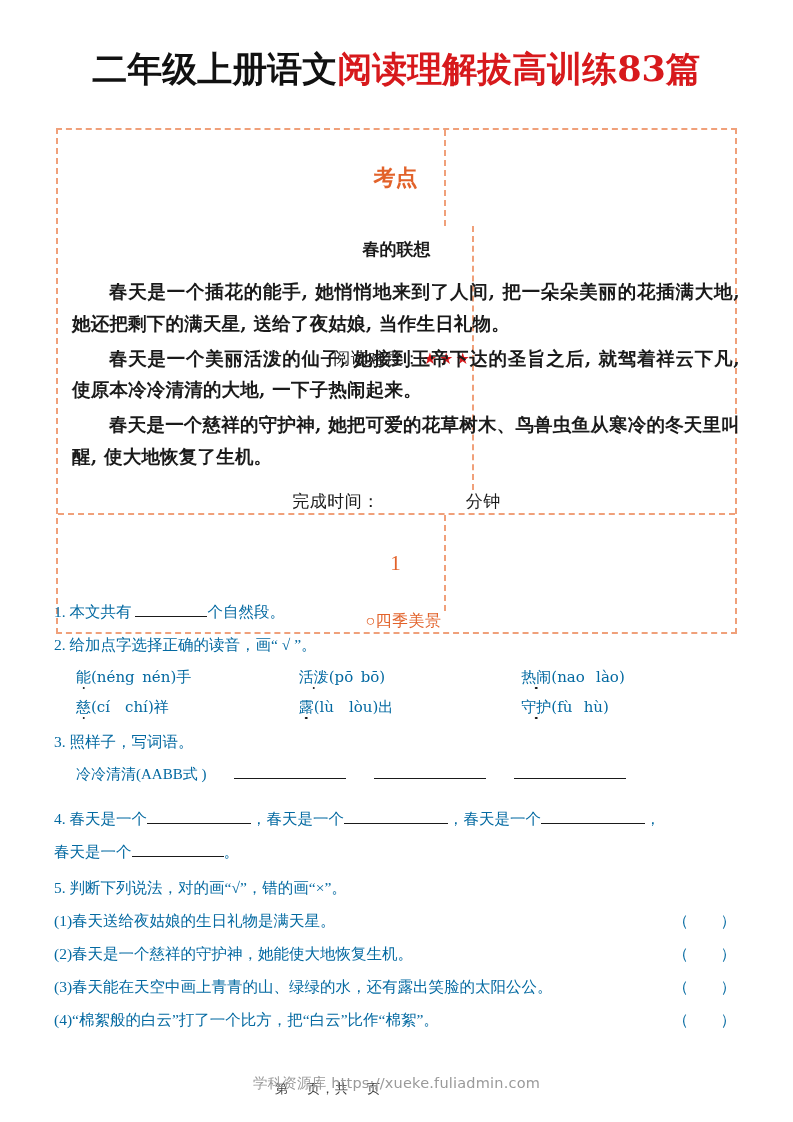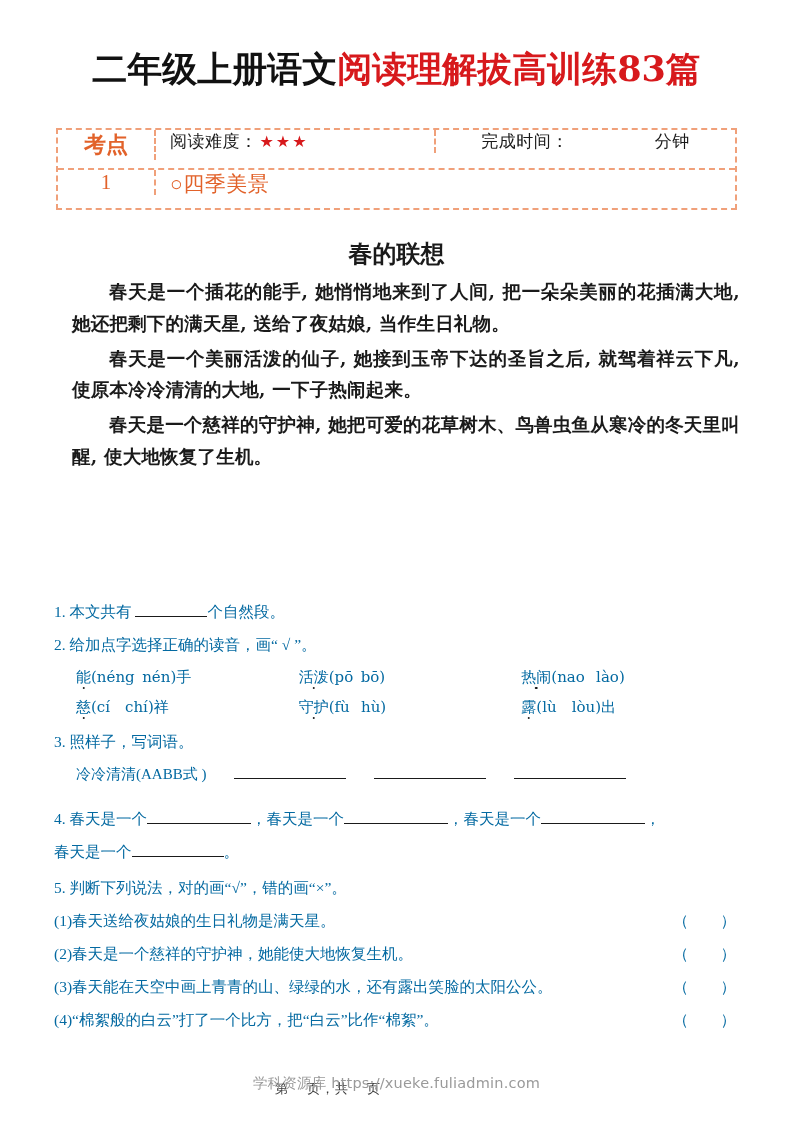--- a/index.html
+++ b/index.html
@@ -43,22 +43,23 @@
   .info-box {
     position: absolute;
     left: 56px;
     top: 128px;
     width: 681px;
     border: 2px dashed #f0a07a;
     box-sizing: border-box;
   }
   .info-row {
     display: flex;
-    align-items: flex-start;
+    align-items: center;
     min-height: 38px;
+    flex-direction: column;
   }
   .info-row.top {
     border-bottom: 2px dashed #f0a07a;
   }
   .cell-kaodian {
     width: 96px;
     flex: 0 0 96px;
     border-right: 2px dashed #f0a07a;
     display: flex;
     align-items: center;
@@ -104,32 +105,32 @@
     color: #1a1a1a;
     letter-spacing: 0.5px;
   }
   .time-gap { display: inline-block; width: 86px; }
   .cell-topic {
     flex: 1 1 auto;
     display: flex;
     align-items: center;
     padding-left: 14px;
     color: #e2622a;
-    font-size: 21px;
+    font-size: 16px;
     letter-spacing: 0.5px;
   }
 
   
   .passage-title {
     position: absolute;
     top: 238px;
     left: 0;
     width: 793px;
     text-align: center;
-    font-size: 24px;
+    font-size: 17px;
     font-weight: bold;
     color: #1a1a1a;
     font-family: "DejaVu Serif", "Liberation Serif", serif;
   }
   .passage {
     position: absolute;
     top: 276px;
     left: 56px;
     width: 684px;
   }
@@ -313,24 +314,24 @@
         </div>
         <div class="pinyin-item">
           <span class="dotted">热闹</span><span class="py">(</span><span class="py">nao</span>&nbsp;&nbsp;&nbsp;<span class="py">lào</span><span class="py">)</span><span></span>
         </div>
       </div>
       <div class="pinyin-row">
         <div class="pinyin-item">
           <span class="dotted">慈</span><span class="py">(</span><span class="py">cí</span>&nbsp;&nbsp;&nbsp;&nbsp;<span class="py">chí</span><span class="py">)</span><span>祥</span>
         </div>
         <div class="pinyin-item">
+          <span class="dotted">露</span><span class="py">(</span><span class="py">lù</span>&nbsp;&nbsp;&nbsp;&nbsp;<span class="py">lòu</span><span class="py">)</span><span>出</span>
+        </div>
+        <div class="pinyin-item">
           <span class="dotted">守护</span><span class="py">(</span><span class="py">fù</span>&nbsp;&nbsp;&nbsp;<span class="py">hù</span><span class="py">)</span><span></span>
-        </div>
-        <div class="pinyin-item">
-          <span class="dotted">露</span><span class="py">(</span><span class="py">lù</span>&nbsp;&nbsp;&nbsp;&nbsp;<span class="py">lòu</span><span class="py">)</span><span>出</span>
         </div>
       </div>
     </div>
 
     <div class="q">
       <span>3. 照样子，写词语。</span>
     </div>
     <div class="word-row">
       <span>冷冷清清(AABB式 )</span><span class="blank-word"></span><span class="blank-word"></span><span class="blank-word"></span>
     </div>

